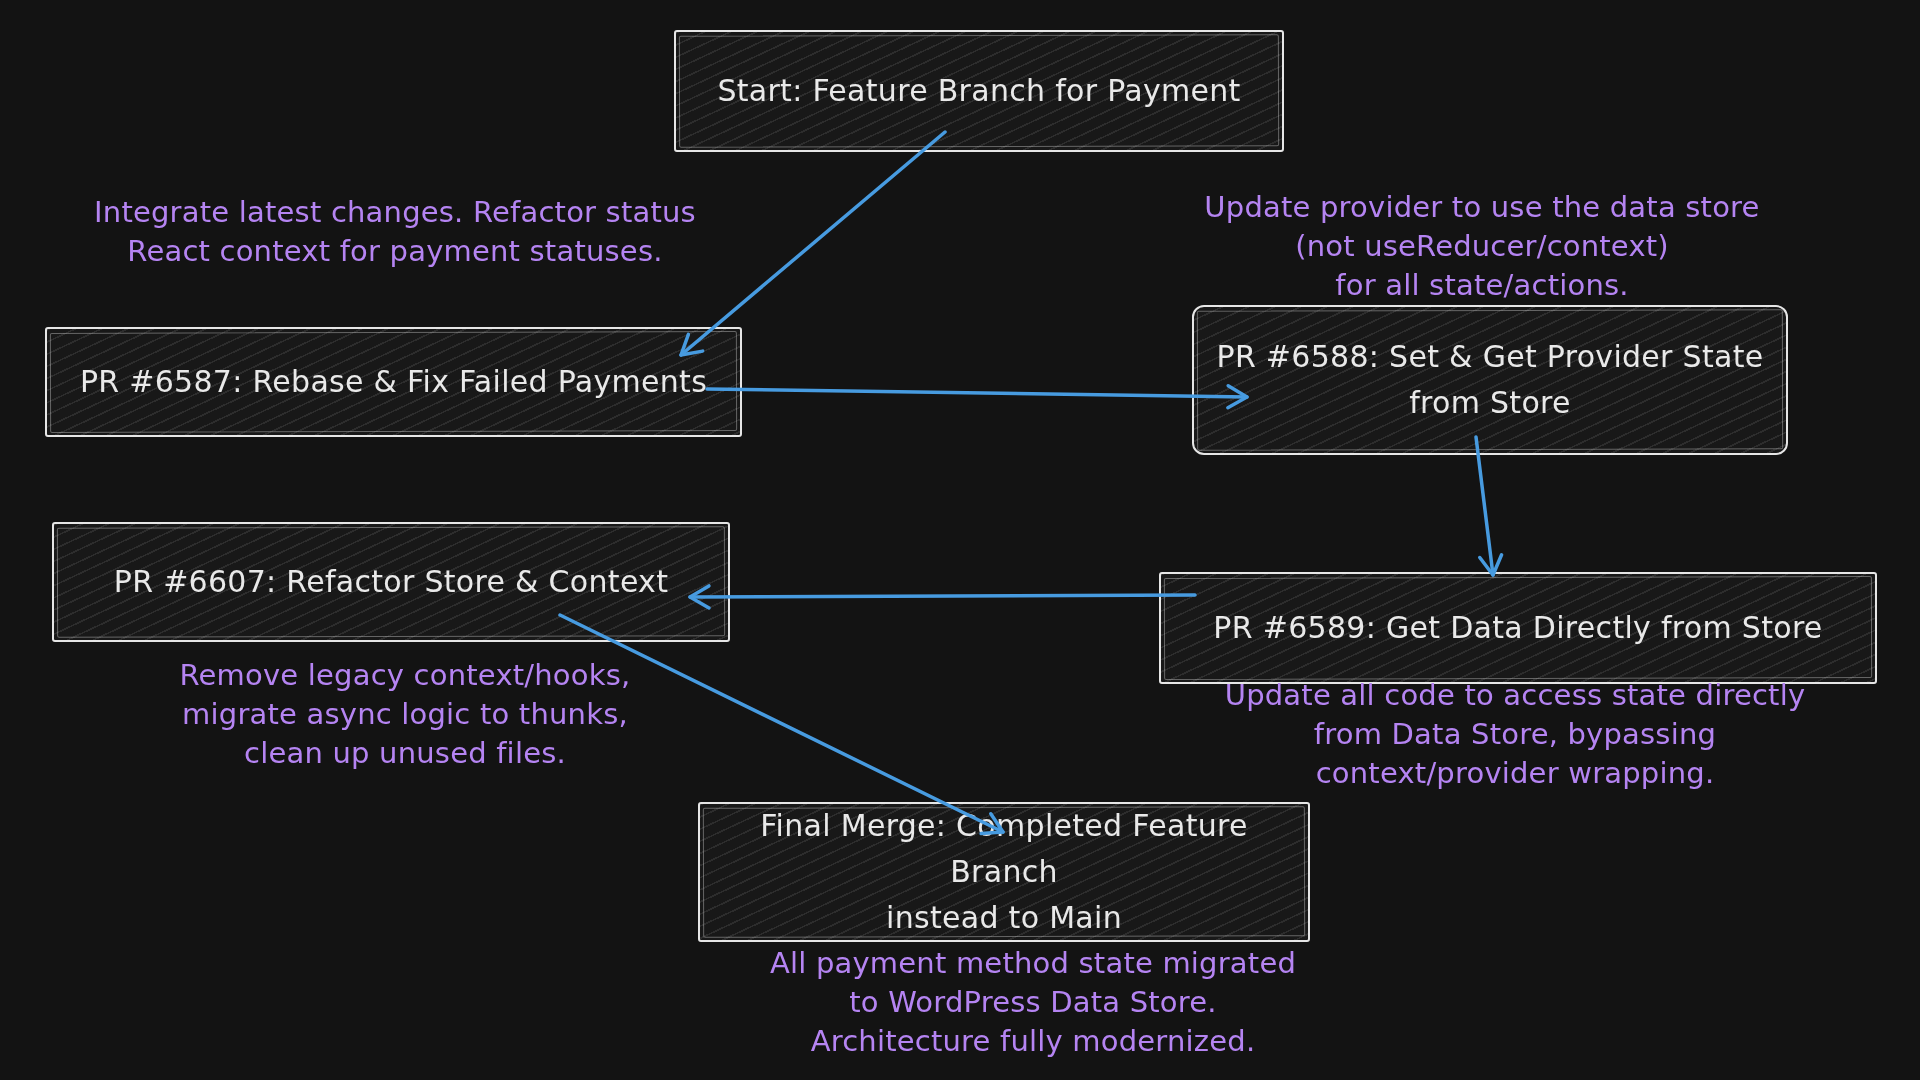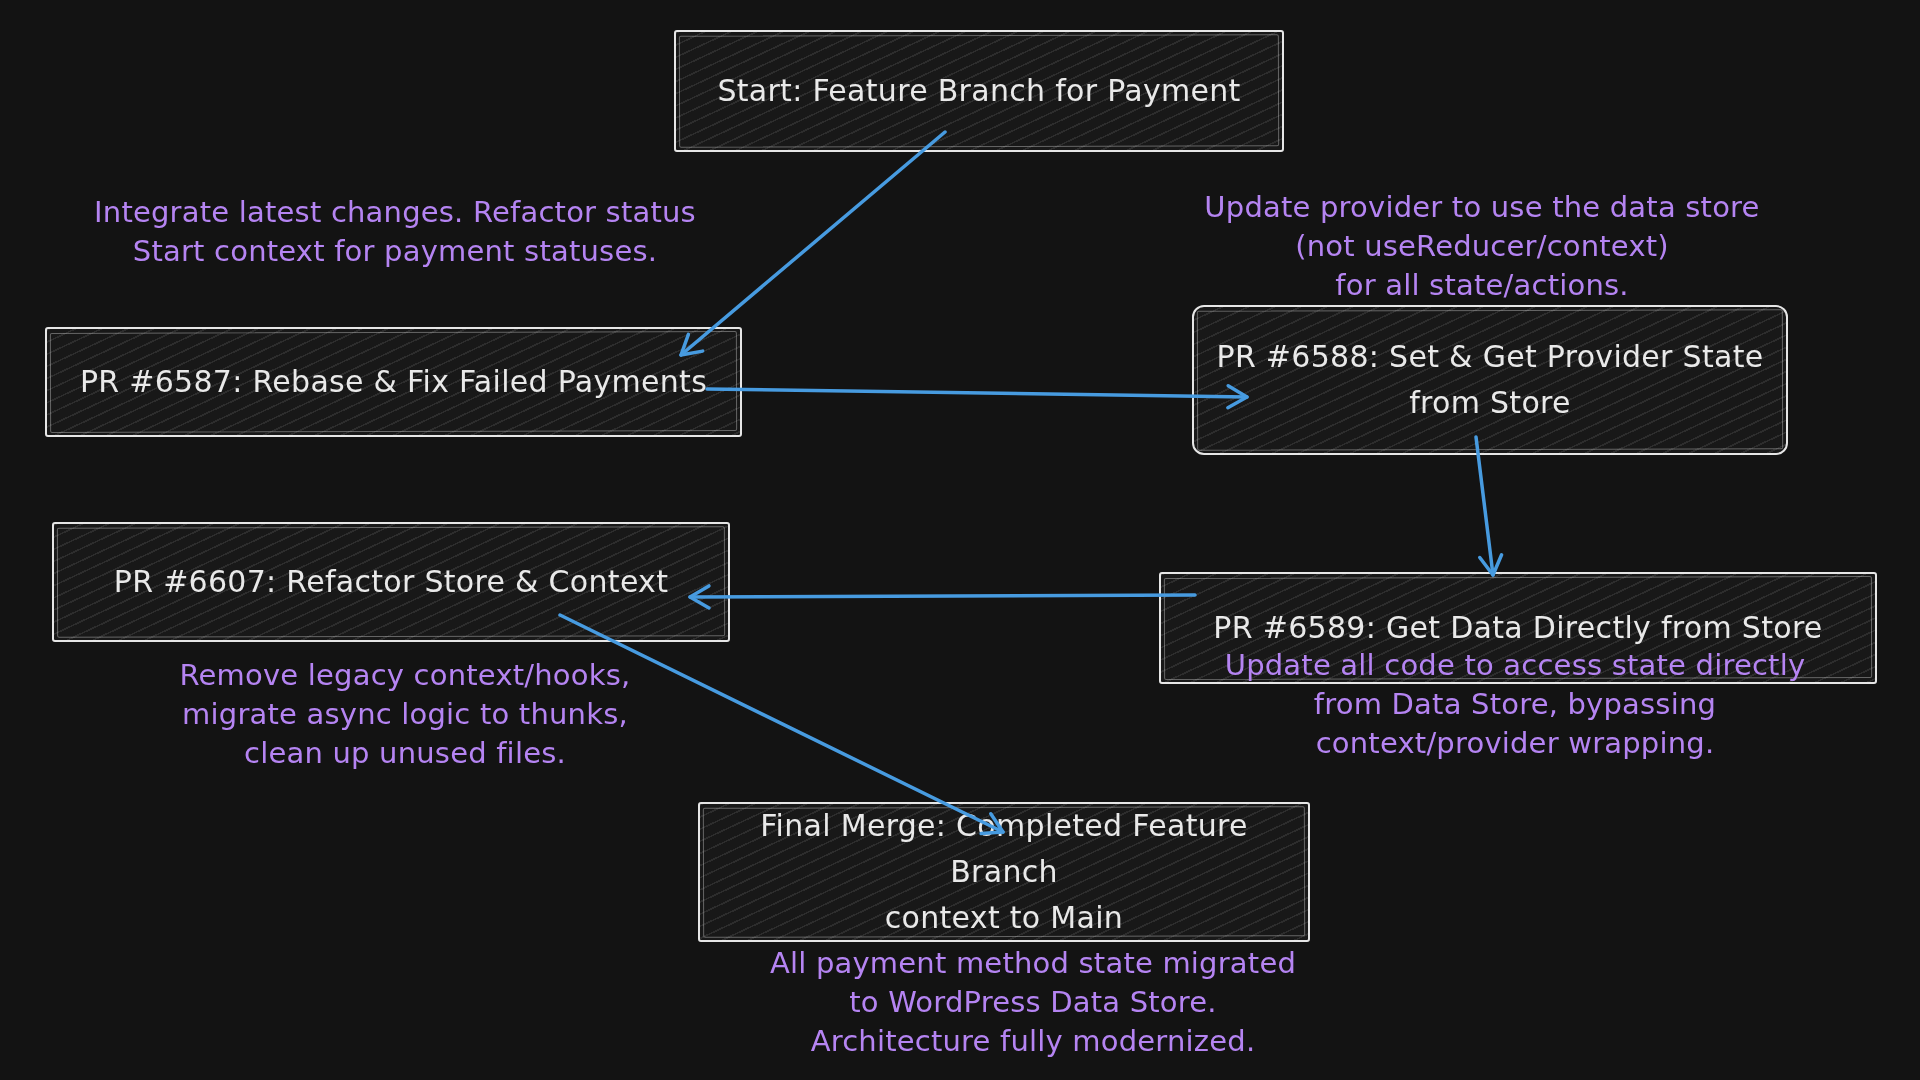--- a/index.html
+++ b/index.html
@@ -106,36 +106,36 @@
 
   <div class="node" style="left:52px; top:522px; width:678px; height:120px;">
     <div class="node-label">
       <span class="line">PR #6607: Refactor Store &amp; Context</span>
     </div>
   </div>
 
   <div class="node" style="left:698px; top:802px; width:612px; height:140px;">
     <div class="node-label">
       <span class="line">Final Merge: Completed Feature Branch</span>
-      <span class="line">context to Main</span>
+      <span class="line">instead to Main</span>
     </div>
   </div>
 
   <div class="note" style="left:70px; top:193px; width:650px;">
     <span class="line">Integrate latest changes. Refactor status</span>
-    <span class="line">Start context for payment statuses.</span>
+    <span class="line">React context for payment statuses.</span>
   </div>
 
   <div class="note" style="left:1172px; top:188px; width:620px;">
     <span class="line">Update provider to use the data store</span>
     <span class="line">(not useReducer/context)</span>
     <span class="line">for all state/actions.</span>
   </div>
 
-  <div class="note" style="left:1200px; top:646px; width:630px;">
+  <div class="note" style="left:1200px; top:676px; width:630px;">
     <span class="line">Update all code to access state directly</span>
     <span class="line">from Data Store, bypassing</span>
     <span class="line">context/provider wrapping.</span>
   </div>
 
   <div class="note" style="left:140px; top:656px; width:530px;">
     <span class="line">Remove legacy context/hooks,</span>
     <span class="line">migrate async logic to thunks,</span>
     <span class="line">clean up unused files.</span>
   </div>

